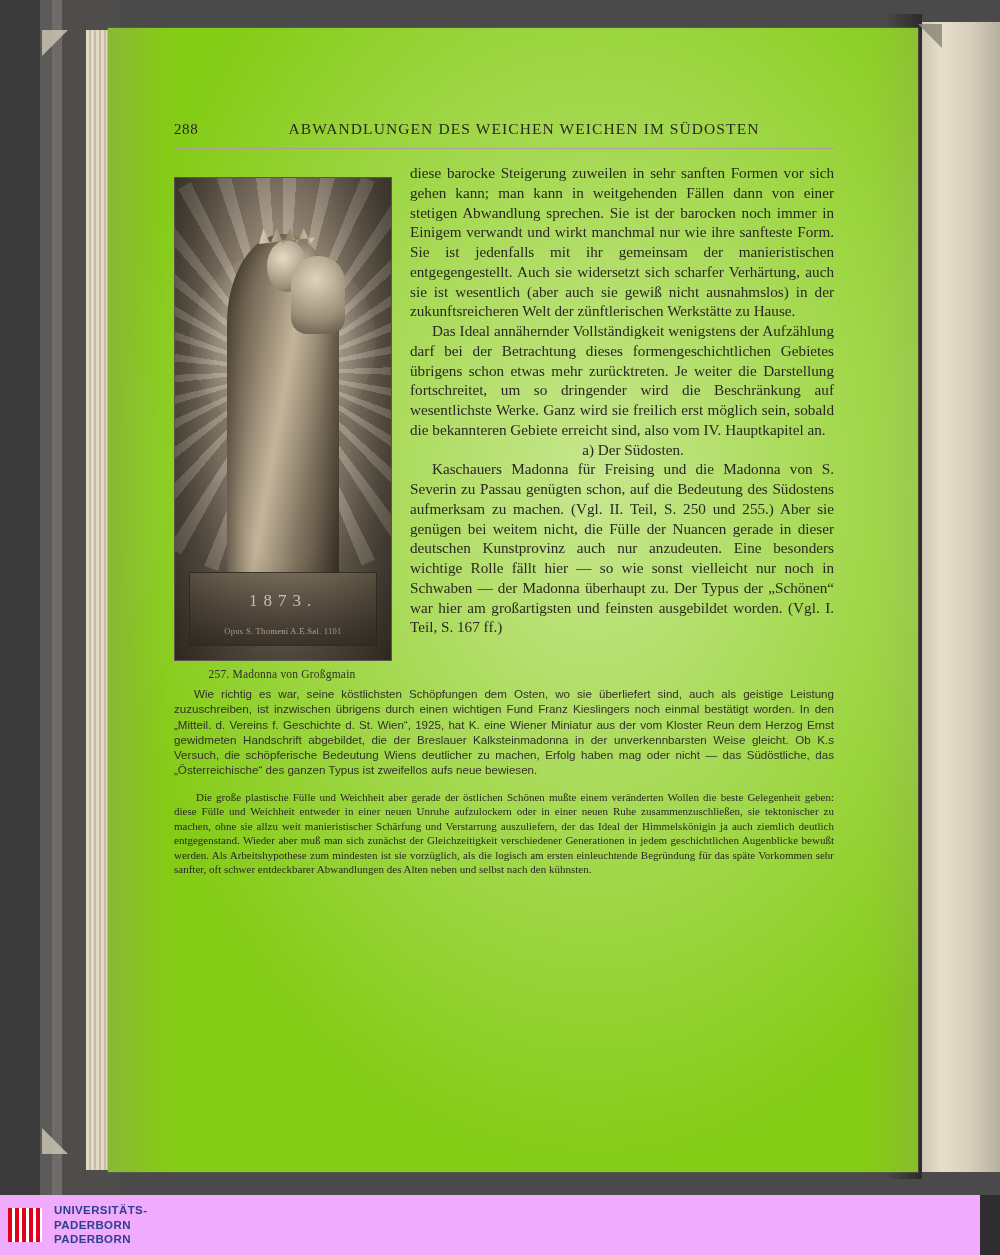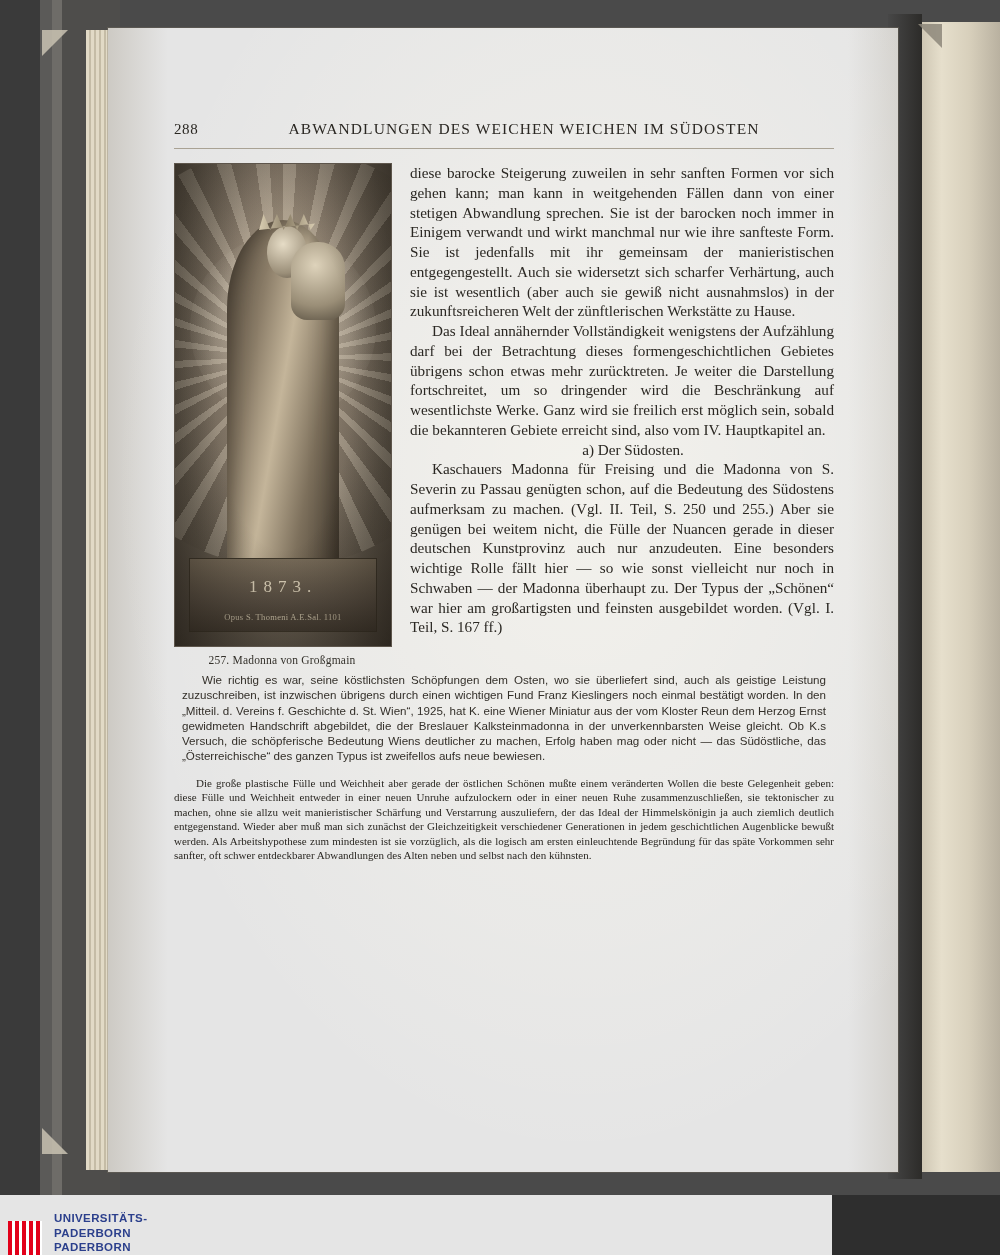--- a/index.html
+++ b/index.html
@@ -55,22 +55,23 @@
     background: linear-gradient(90deg, rgba(20,18,14,0.05), rgba(20,18,14,0.55));
   }
 
   
   .page {
     position: absolute;
     left: 108px;
     top: 28px;
     width: 790px;
     height: 1144px;
-    background: #e5e5e5;
+    background: #84cc16;
     box-shadow: 0 0 0 1px rgba(120,112,96,0.35);
+    padding-left: 20px;
   }
   .page-inner-tone {
     position: absolute;
     left: 0; top: 0; right: 0; bottom: 0;
     background:
       radial-gradient(ellipse at 60% 40%, rgba(255,252,242,0.55), rgba(0,0,0,0) 70%),
       linear-gradient(90deg, rgba(150,140,120,0.30) 0px, rgba(150,140,120,0.0) 60px),
       linear-gradient(270deg, rgba(150,140,120,0.22) 0px, rgba(150,140,120,0.0) 50px);
     pointer-events: none;
   }
@@ -142,21 +143,21 @@
     width: 660px;
   }
 
   .cols {
     position: relative;
   }
 
   .figure {
     float: left;
     width: 216px;
-    margin: 0 20px 6px 0;
+    margin: 14px 20px 6px 0;
   }
   .plate {
     width: 216px;
     height: 482px;
     position: relative;
     overflow: hidden;
     background: #6b6257;
     border: 1px solid #5d554b;
   }
   .fig-caption {
@@ -190,21 +191,21 @@
 
   .footnote {
     clear: both;
     font-size: 11.6px;
     line-height: 1.32;
     text-align: justify;
     margin-top: 10px;
     color: #332f29;
     font-family: "Liberation Sans", sans-serif;
   }
-  .footnote p { margin: 8px; text-indent: 20px; }
+  .footnote p { margin: 0; text-indent: 20px; }
 
   .fullwidth {
     clear: both;
     font-size: 11px;
     line-height: 1.32;
     text-align: justify;
     margin-top: 12px;
   }
   .fullwidth p { margin: 0; text-indent: 22px; }
 
@@ -313,25 +314,25 @@
   .plate .vignette {
     position: absolute; inset: 0;
     background: radial-gradient(ellipse at 50% 45%, rgba(0,0,0,0) 45%, rgba(25,20,14,0.55) 100%);
   }
 
   
   .footer {
     position: absolute;
     left: 0;
     top: 1195px;
-    width: 832px;
+    width: 980px;
     height: 60px;
-    background: #e5e5e5;
+    background: #f0abfc;
     display: flex;
-    align-items: flex-end;
+    align-items: center;
   }
   .footer .bars {
     width: 34px;
     height: 34px;
     margin-left: 8px;
     margin-right: 12px;
     background: repeating-linear-gradient(90deg,
       #e2001a 0px, #e2001a 4px,
       #ffffff 4px, #ffffff 7px);
   }

